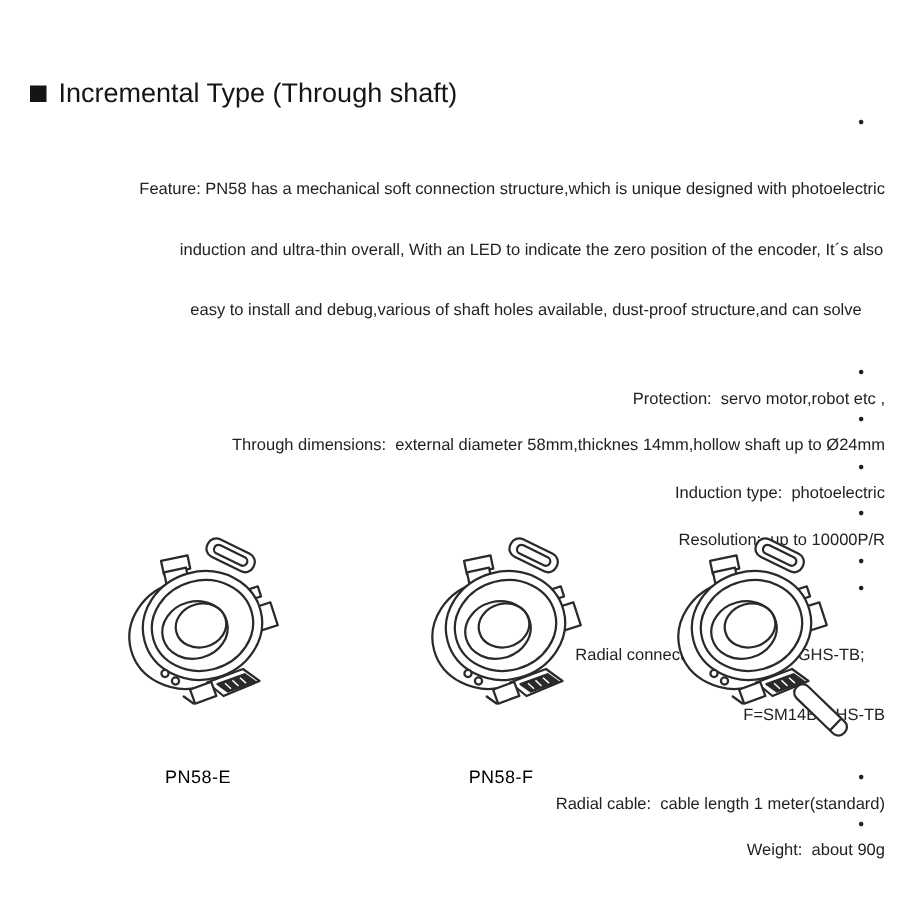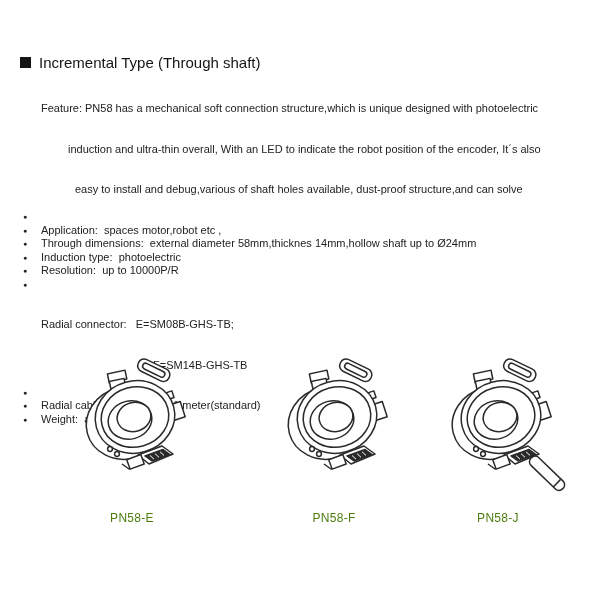--- a/index.html
+++ b/index.html
@@ -3,31 +3,31 @@
 <meta charset="utf-8">
 <style>
   html,body{margin:0;padding:0;background:#fff;}
   .page{
     position:relative;width:600px;height:600px;background:#ffffff;
     font-family:"Liberation Sans", sans-serif;color:#1f1f1f;overflow:hidden;
   }
   .content{position:absolute;left:20px;top:55px;width:570px;}
   .header{display:flex;align-items:center;gap:8px;margin-bottom:5px;}
   .sq{width:11px;height:11px;background:#151515;flex:0 0 auto;}
-  .title{font-size:15px;line-height:15px;color:#151515;white-space:pre;}
-  .li{display:flex;align-items:flex-end;}
+  .title{font-size:18px;line-height:15px;color:#151515;white-space:pre;}
+  .li{display:flex;align-items:flex-end;flex-direction:column;}
   .dot{flex:0 0 18px;width:18px;font-size:7px;line-height:13.5px;padding-left:3px;color:#222;}
   .tx{font-size:11px;line-height:13.5px;white-space:pre;color:#222;}
   .ind1{padding-left:27px;}
   .ind2{padding-left:34px;}
   .indE{padding-left:112px;}
   .fig{position:absolute;top:356px;width:140px;height:140px;}
   .fig svg{display:block;width:140px;height:140px;}
   .fig-label{position:absolute;left:-10px;top:155px;width:140px;text-align:center;
-    font-size:12px;color:#4d7c0f;letter-spacing:.3px;white-space:pre;}
+    font-size:12px;color:#000000;letter-spacing:.3px;white-space:pre;}
   .defs{position:absolute;width:0;height:0;overflow:hidden;}
 </style>
 </head>
 <body>
 
 <div class="page">
 
   <svg class="defs" aria-hidden="true">
     <defs>
       <g id="enc-ring" fill="#ffffff" stroke="#2a2a2a" stroke-width="1.5" stroke-linejoin="round">
@@ -75,28 +75,28 @@
 
     <div class="header">
       <span class="sq"></span>
       <span class="title">Incremental Type (Through shaft)</span>
     </div>
 
     <div class="li">
       <span class="dot">●</span>
       <div class="tx">
         <div>Feature: PN58 has a mechanical soft connection structure,which is unique designed with photoelectric</div>
-        <div class="ind1">induction and ultra-thin overall, With an LED to indicate the robot position of the encoder, It´s also</div>
+        <div class="ind1">induction and ultra-thin overall, With an LED to indicate the zero position of the encoder, It´s also</div>
         <div class="ind2">easy to install and debug,various of shaft holes available, dust-proof structure,and can solve</div>
       </div>
     </div>
 
     <div class="li">
       <span class="dot">●</span>
-      <div class="tx"><div>Application:  spaces motor,robot etc ,</div></div>
+      <div class="tx"><div>Protection:  servo motor,robot etc ,</div></div>
     </div>
 
     <div class="li">
       <span class="dot">●</span>
       <div class="tx"><div>Through dimensions:  external diameter 58mm,thicknes 14mm,hollow shaft up to Ø24mm</div></div>
     </div>
 
     <div class="li">
       <span class="dot">●</span>
       <div class="tx"><div>Induction type:  photoelectric</div></div>
@@ -147,16 +147,15 @@
     </svg>
     <div class="fig-label">PN58-F</div>
   </div>
 
   <div class="fig" style="left:438px;">
     <svg viewBox="0 0 140 140">
       <use href="#enc-ring"></use>
         <use href="#enc-cable"></use>
         <use href="#enc-conn"></use>
     </svg>
-    <div class="fig-label">PN58-J</div>
   </div>
 
 </div>
 
 </body></html>

